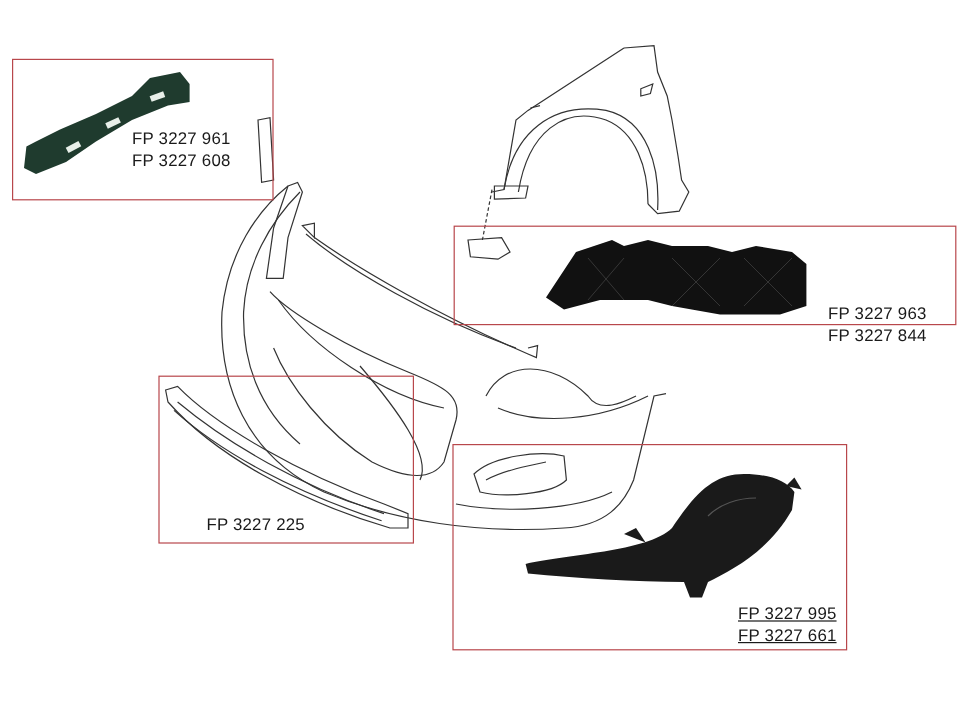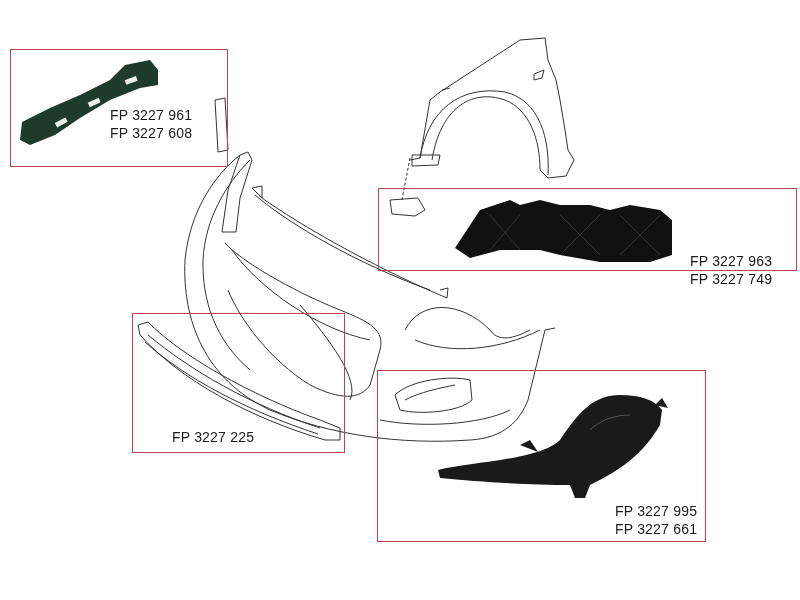--- a/index.html
+++ b/index.html
@@ -78,25 +78,25 @@
 
 <div class="callout" style="left:10px; top:49px; width:218px; height:118px;"></div>
 <div class="label" style="left:110px; top:106px;">
   <div>FP 3227 961</div>
   <div>FP 3227 608</div>
 </div>
 
 <div class="callout" style="left:378px; top:188px; width:419px; height:83px;"></div>
 <div class="label" style="left:690px; top:218px;margin-top:34px;">
   <div>FP 3227 963</div>
-  <div>FP 3227 749</div>
+  <div>FP 3227 844</div>
 </div>
 
 <div class="callout" style="left:132px; top:313px; width:213px; height:140px;"></div>
 <div class="label" style="left:172px; top:428px;">
   <div>FP 3227 225</div>
 </div>
 
 <div class="callout" style="left:377px; top:370px; width:329px; height:172px;"></div>
-<div class="label" style="left:615px; top:502px;">
+<div class="label" style="left:615px; top:502px;text-decoration:underline;">
   <div>FP 3227 995</div>
   <div>FP 3227 661</div>
 </div>
 
 </body></html>

